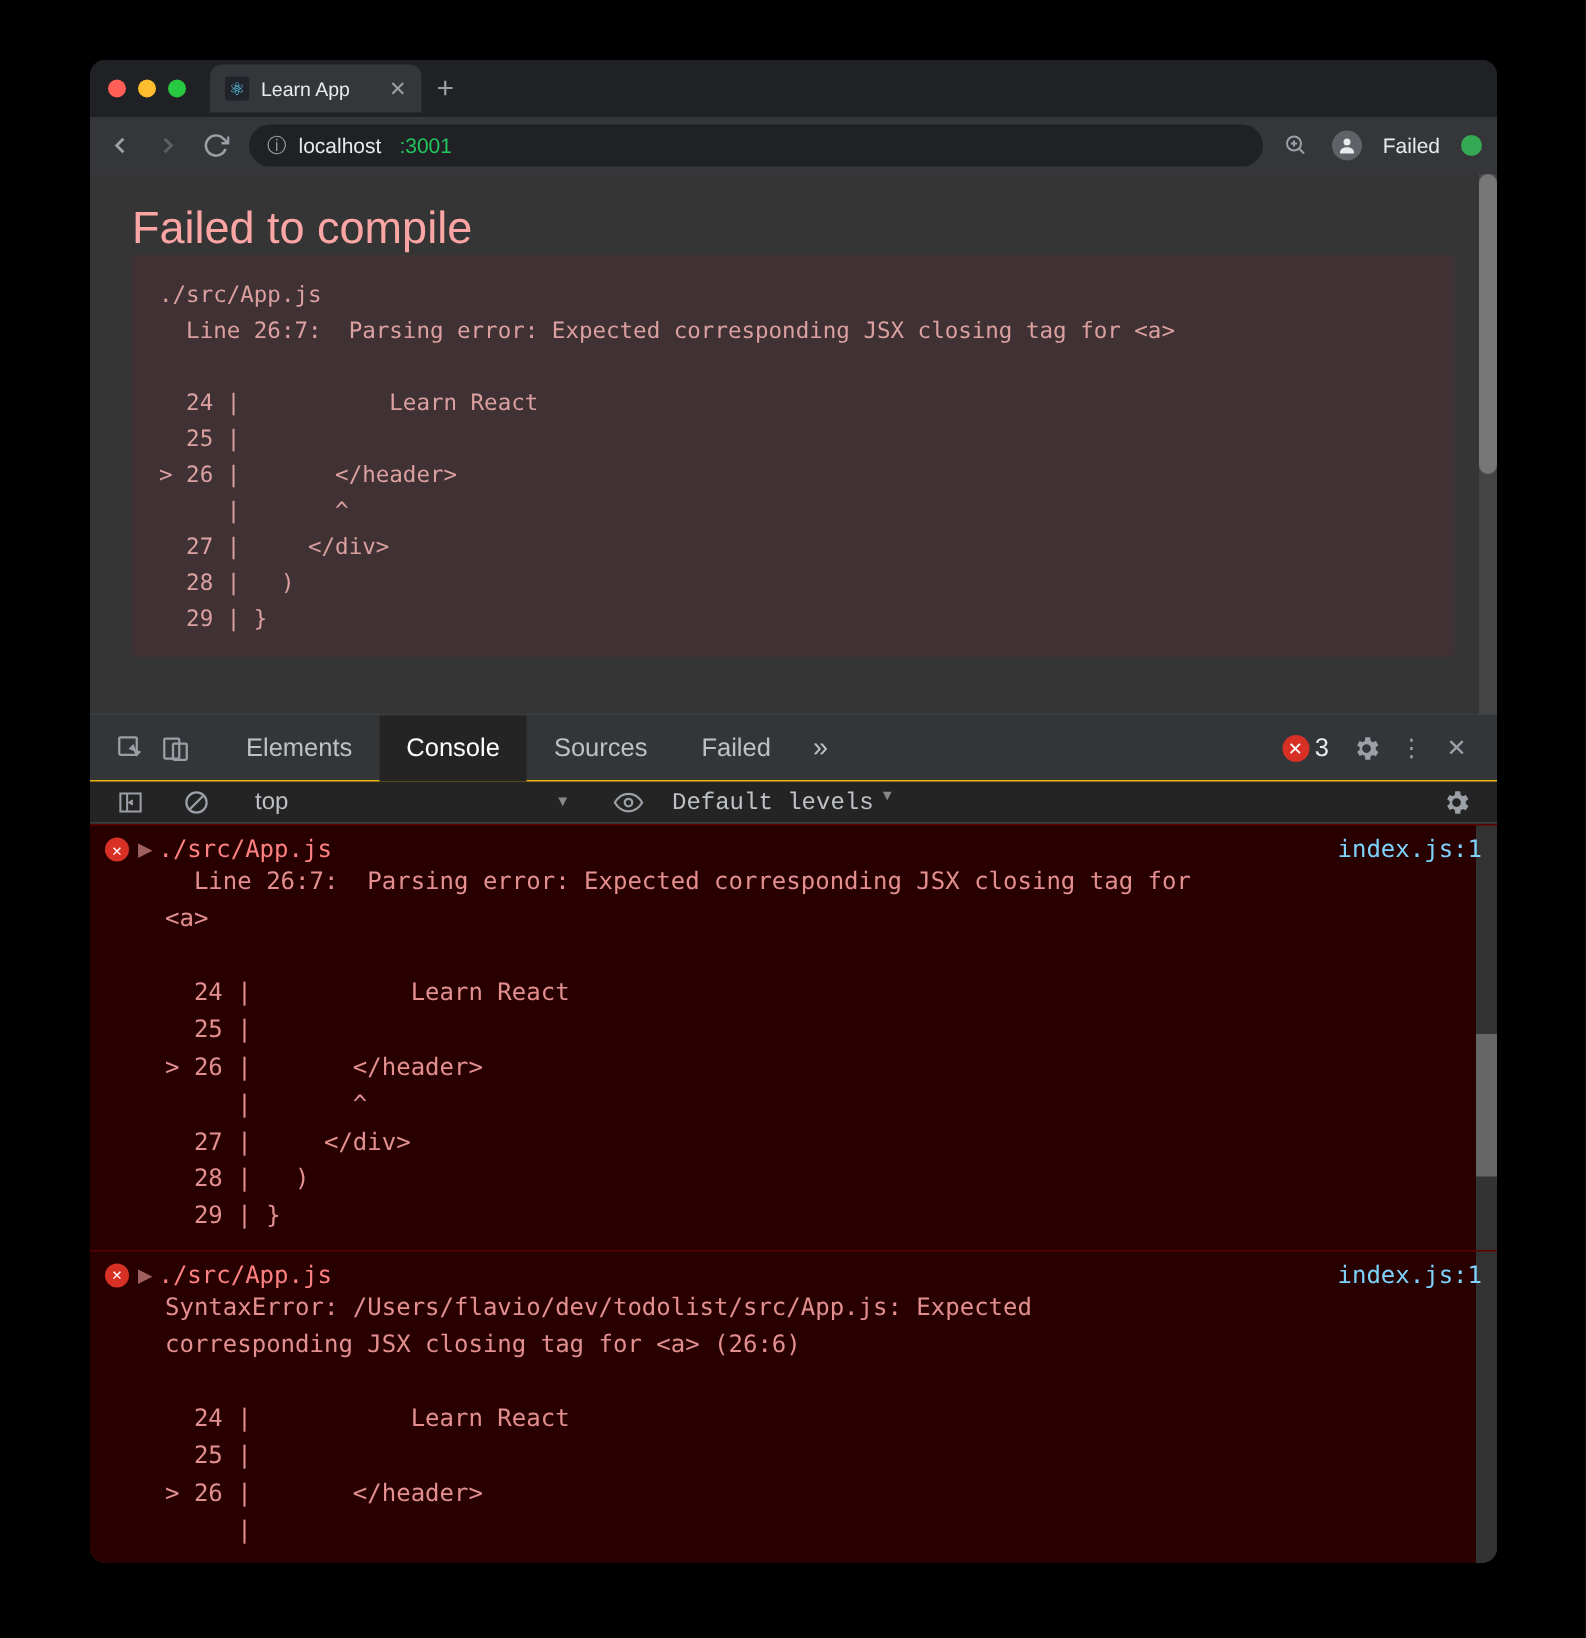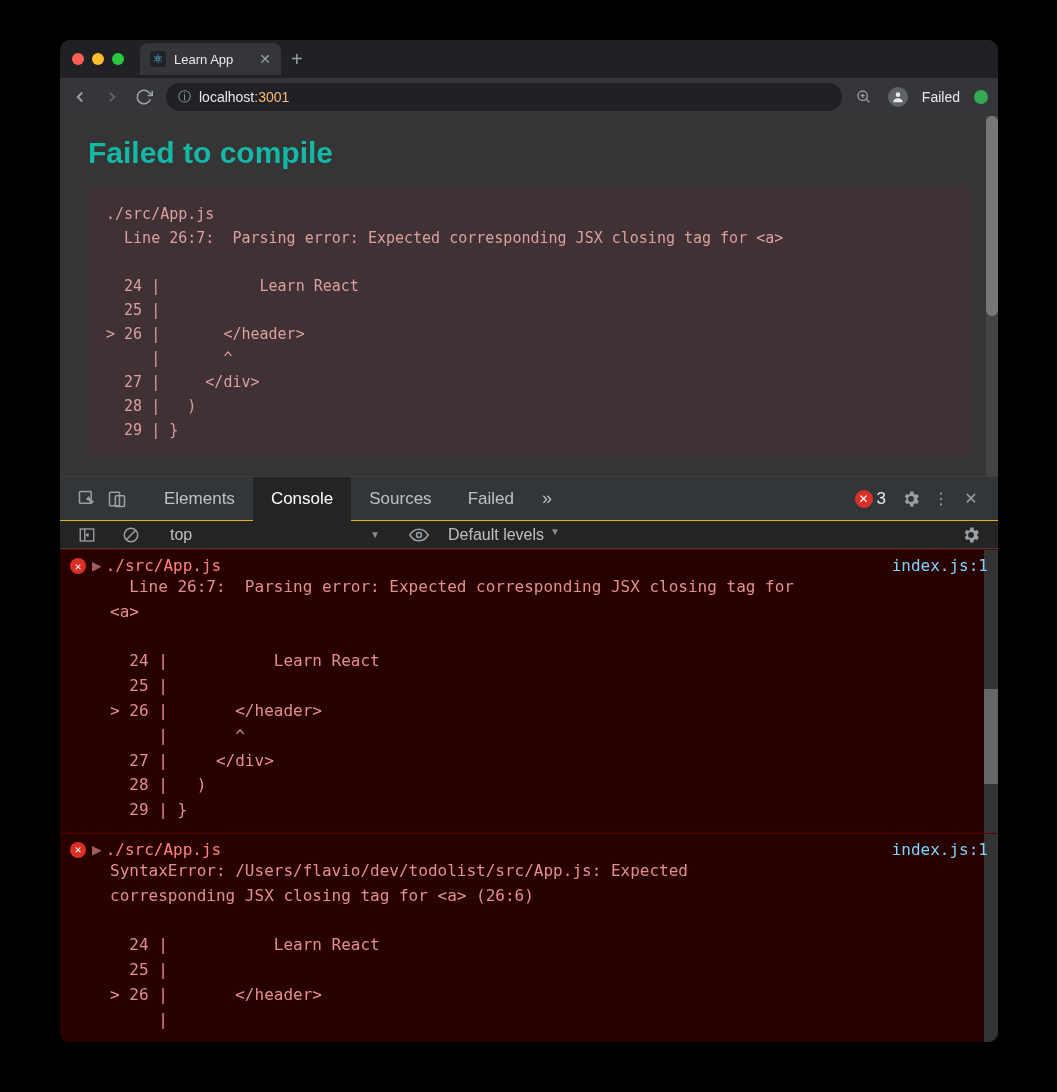--- a/index.html
+++ b/index.html
@@ -16,48 +16,48 @@
 .tab-close { color:#9aa0a6; font-size:14px; cursor:pointer; margin-left:18px;}
 .new-tab { color:#9aa0a6; font-size:20px; margin-left:10px; cursor:pointer; }
 
 
 .addrbar { height:38px; background:#35363a; display:flex; align-items:center; padding:0 10px; gap:12px; }
 .nav-icon { width:20px; display:flex; justify-content:center; color:#9aa0a6; cursor:pointer; }
 .nav-icon.disabled{opacity:.4}
 .url-field { flex:1; background:#202124; border-radius:20px; height:28px; display:flex; align-items:center; padding:0 12px; color:#e8eaed; font-size:14px; gap:8px;}
 .url-info { color:#9aa0a6; font-size:13px; }
 .url-host { color:#e8eaed; }
-.url-port { color:#fdba74; }
+.url-port { color:#22c55e;padding-left:12px; }
 .addr-right { display:flex; align-items:center; gap:14px; color:#e8eaed; font-size:14px;}
 .avatar { width:20px; height:20px; border-radius:50%; background:#5f6368; display:inline-flex; align-items:center; justify-content:center; color:#fff; font-size:12px;}
 .greendot { width:14px; height:14px; border-radius:50%; background:#34a853; display:inline-block;}
 
 
 .page { height:360px; background:#353535; overflow:auto; position:relative; }
 .page-scroll { position:absolute; right:0; top:0; bottom:0; width:12px; background:#444; }
 .page-scroll-thumb { width:12px; height:200px; background:#777; border-radius:6px; }
 .page-inner { padding:20px 28px; }
-.fail-title { color:#14b8a6; font-size:30px; font-weight:700; margin-bottom:18px; }
+.fail-title { color:#fca5a5; font-size:30px; font-weight:400; }
 .err-box { background:rgba(206,17,38,.07); color:#dca0a0; font-family:Menlo,Consolas,monospace; font-size:15px; line-height:1.6; padding:14px 18px; white-space:pre; border-radius:4px; }
 
 
 .devtools { height:566px; background:#242424; display:flex; flex-direction:column; border-top:1px solid #3c4043;}
 .dt-tabs { display:flex; align-items:center; height:44px; padding:0 12px; gap:0; background:#333639; border-bottom:1px solid #eab308;}
 .dt-iconbtn { width:30px; height:30px; display:flex; align-items:center; justify-content:center; color:#9aa0a6; cursor:pointer;}
 .dt-tab { padding:0 18px; height:44px; display:flex; align-items:center; color:#bdc1c6; font-size:17px; cursor:pointer;}
 .dt-tab.active { color:#fff; background:#242424;}
 .dt-more { color:#bdc1c6; padding:0 10px; font-size:18px;}
 .dt-spacer{flex:1}
 .dt-errcount { display:flex; align-items:center; gap:4px; color:#e8eaed; font-size:17px; margin-right:10px;}
 .dt-errcount .badge { width:18px; height:18px; border-radius:50%; background:#d93025; color:#fff; font-size:12px; display:flex; align-items:center; justify-content:center;}
 .dt-toolbar { display:flex; align-items:center; height:28px; padding:0 12px; gap:14px; border-bottom:1px solid #3c4043; color:#bdc1c6; font-size:16px;}
 .dt-context { display:flex; align-items:center; gap:6px; padding:0 10px; width:230px; justify-content:space-between;}
 .tri{font-size:10px; color:#888;}
 .dt-filter { flex:0 0 200px; background:#202124; border:1px solid #3c4043; height:28px; padding:0 10px; color:#bdc1c6; font-size:16px; display:flex; align-items:center;}
-.dt-levels{display:flex; align-items:flex-start; gap:6px; white-space:nowrap;}
+.dt-levels{display:flex; align-items:flex-start; gap:6px; white-space:nowrap;font-family:Liberation Mono, monospace;}
 
 .console { flex:1; overflow:auto; background:#290000; font-family:Menlo,Consolas,monospace; font-size:16px; color:#ff8080;}
 .console-entry { border-top:1px solid #5c0000; padding:6px 10px 10px 10px; position:relative;}
 .console-entry .row1 { display:flex; align-items:flex-start; }
 .err-icon { width:16px; height:16px; border-radius:50%; background:#d93025; color:#fff; font-size:11px; display:inline-flex; align-items:center; justify-content:center; margin-right:6px; flex-shrink:0; margin-top:2px;}
 .expand { color:#a06060; margin-right:4px;}
 .srcline { flex:1;}
 .loclink { color:#7dd3fc; cursor:pointer; margin-left:auto;}
 .console-body { white-space:pre; padding-left:40px; line-height:1.55; color:#e38f8f;}
 .console-scroll{position:absolute; right:0; width:14px; background:#333;}

